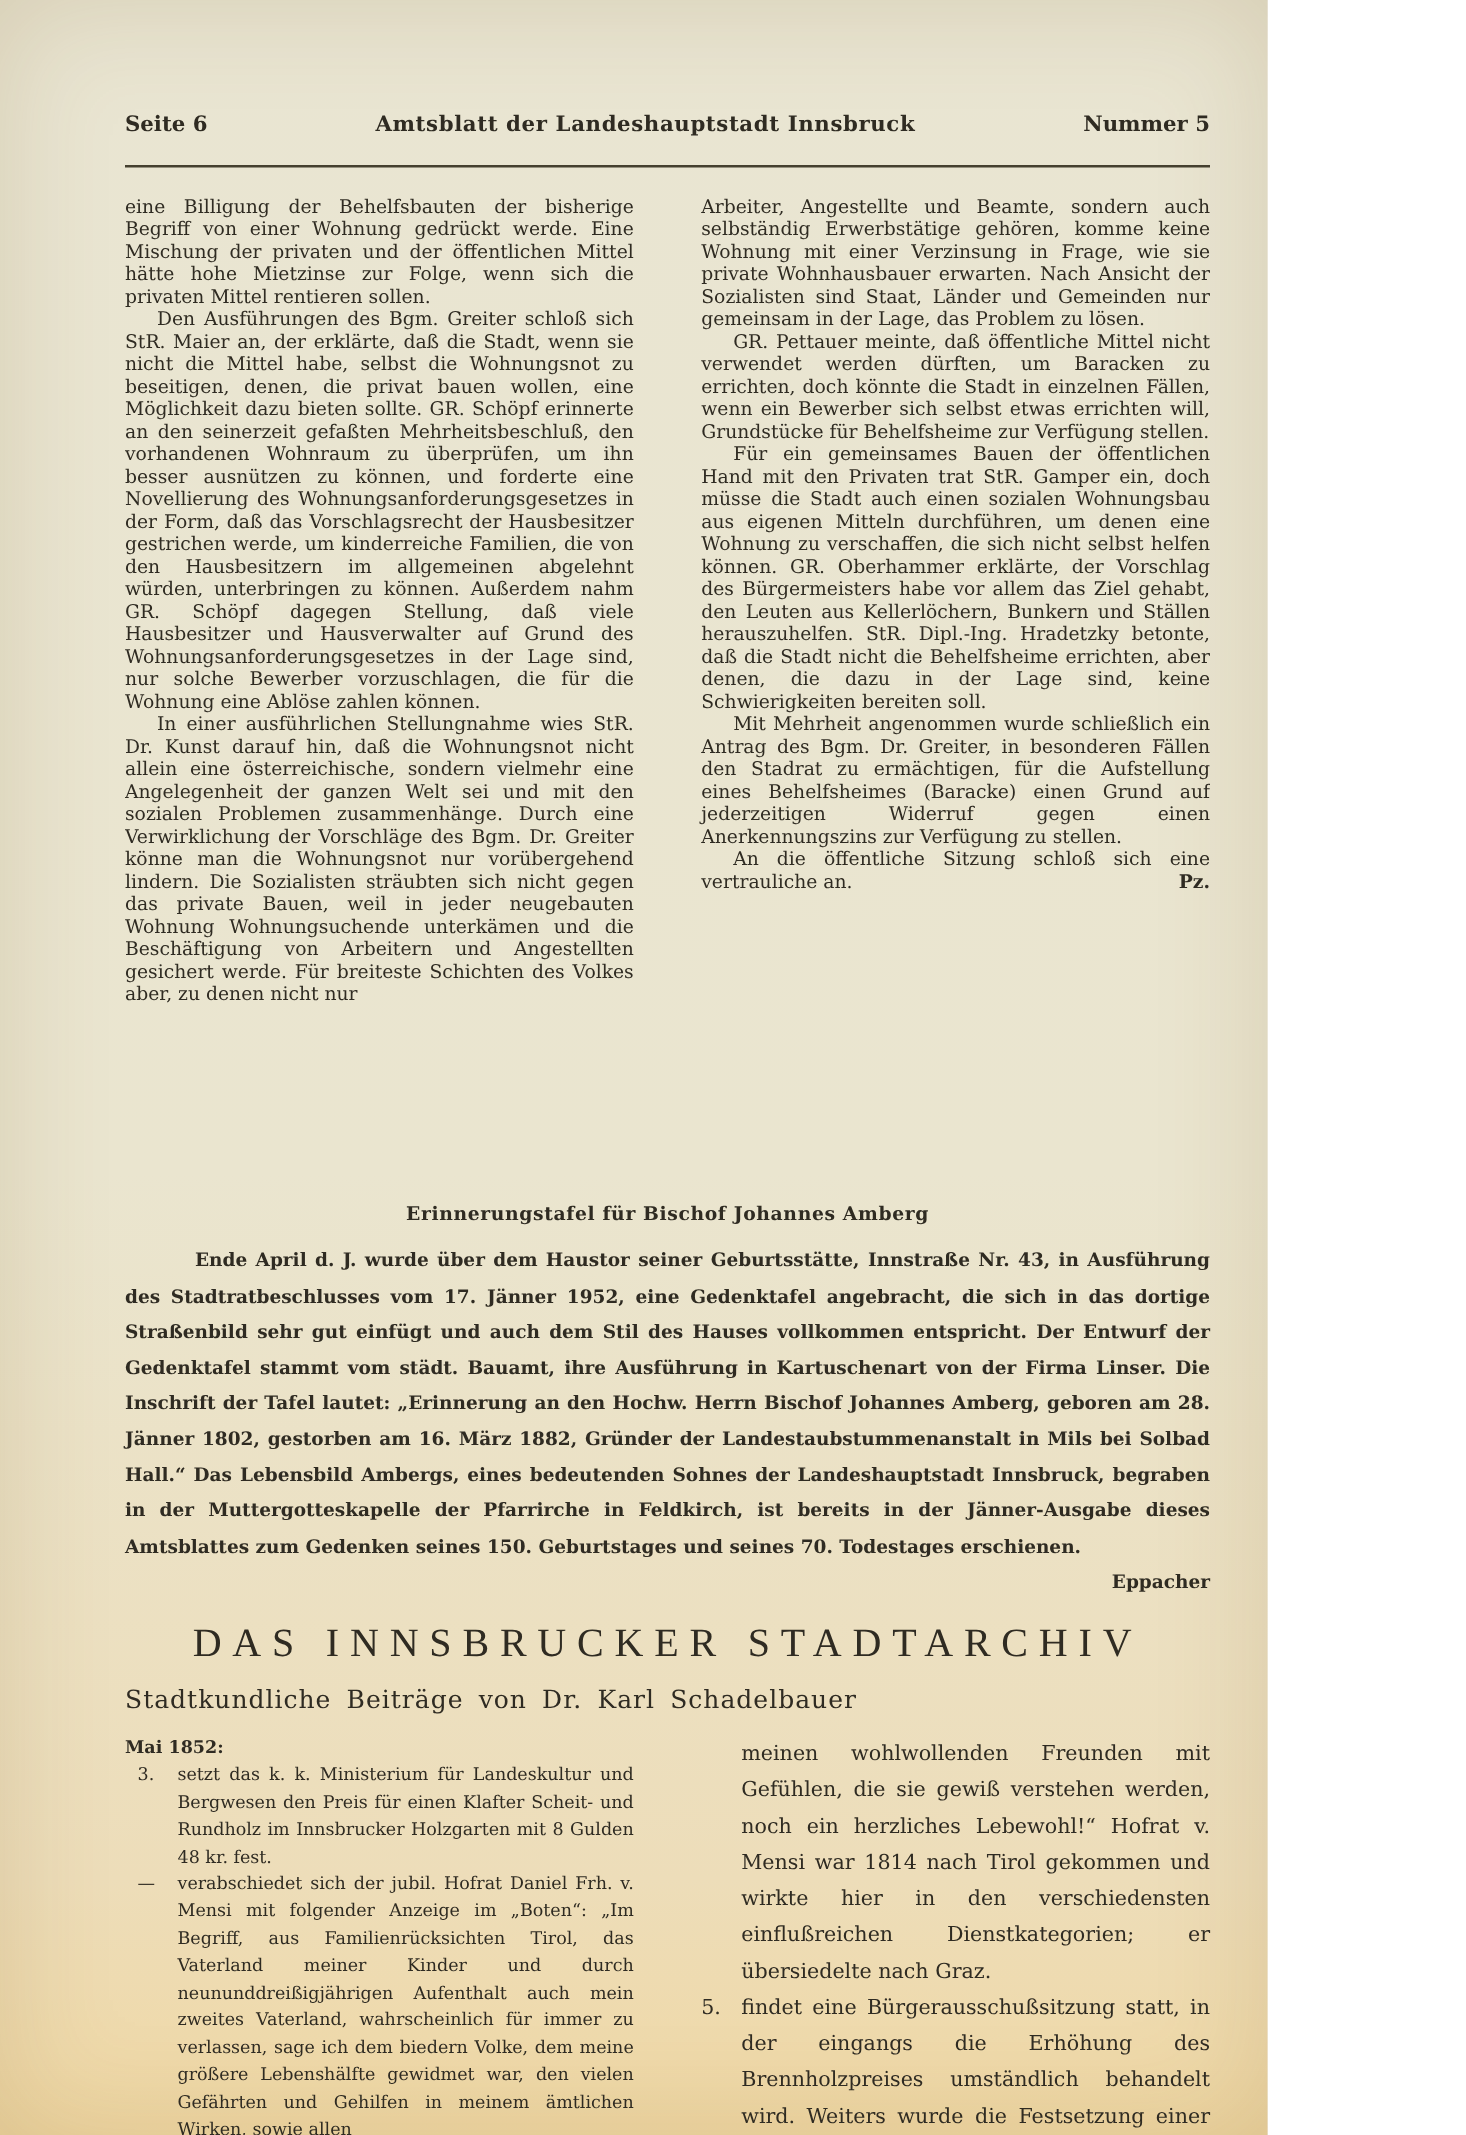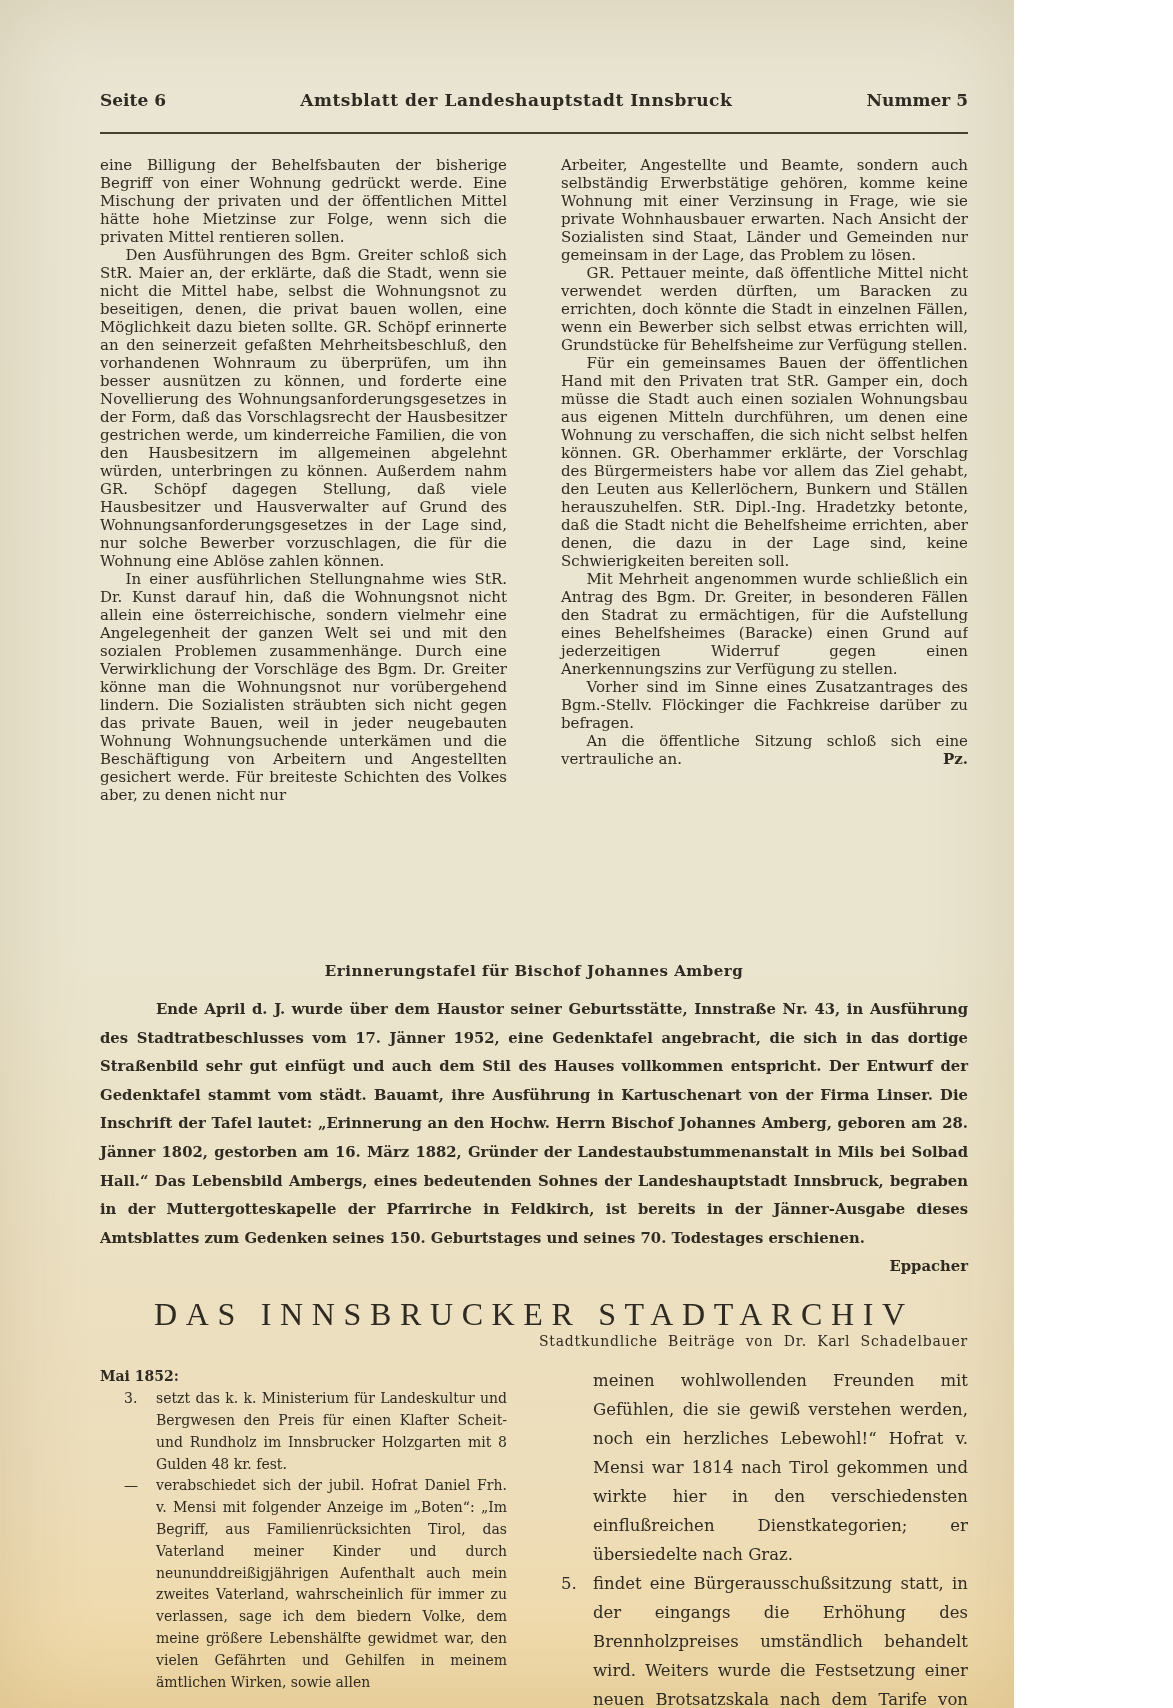--- a/index.html
+++ b/index.html
@@ -46,33 +46,33 @@
   .arch-title {
     margin:44px 0 0 0;
     text-align:center;
     font-family:"Liberation Serif", serif;
     font-weight:normal;
     font-size:32px;
     letter-spacing:0.27em;
     white-space:nowrap;
   }
   .arch-subtitle {
-    text-align:right;
-    font-size:14px; letter-spacing:0.8px; word-spacing:5px;
+    margin-top:14px; text-align:left;
+    font-size:20px; letter-spacing:0.8px; word-spacing:5px;
   }
   .arch-heading {
     margin:13px 0 0 0; text-align:center;
     font-size:23px; font-weight:bold;
   }
   .bottom-cols { margin-top:17px; }
   .bottom-left  { font-size:14px;   line-height:21.8px; }
   .bottom-right { font-size:16.5px; line-height:29px; }
   .date-head { font-weight:bold; }
   .hang { padding-left:32px; text-indent:-32px; text-align:justify; }
-  .bottom-left .hang { margin-left:24px; }
+  .bottom-left .hang { margin-left:10px; }
   .marker { display:inline-block; width:32px; text-indent:0; }
   .plain-indent { padding-left:32px; text-align:justify; }
 </style>
 </head>
 <body>
 
 <div class="page">
   <div class="content">
 
     <header class="masthead">
@@ -86,21 +86,20 @@
       <div class="col">
         <p>eine Billigung der Behelfsbauten der bisherige Begriff von einer Wohnung gedrückt werde. Eine Mischung der privaten und der öffentlichen Mittel hätte hohe Mietzinse zur Folge, wenn sich die privaten Mittel rentieren sollen.</p>
         <p class="ind">Den Ausführungen des Bgm. Greiter schloß sich StR. Maier an, der erklärte, daß die Stadt, wenn sie nicht die Mittel habe, selbst die Wohnungsnot zu beseitigen, denen, die privat bauen wollen, eine Möglichkeit dazu bieten sollte. GR. Schöpf erinnerte an den seinerzeit gefaßten Mehrheitsbeschluß, den vorhandenen Wohnraum zu überprüfen, um ihn besser ausnützen zu können, und forderte eine Novellierung des Wohnungsanforderungsgesetzes in der Form, daß das Vorschlagsrecht der Hausbesitzer gestrichen werde, um kinderreiche Familien, die von den Hausbesitzern im allgemeinen abgelehnt würden, unterbringen zu können. Außerdem nahm GR. Schöpf dagegen Stellung, daß viele Hausbesitzer und Hausverwalter auf Grund des Wohnungsanforderungsgesetzes in der Lage sind, nur solche Bewerber vorzuschlagen, die für die Wohnung eine Ablöse zahlen können.</p>
         <p class="ind">In einer ausführlichen Stellungnahme wies StR. Dr. Kunst darauf hin, daß die Wohnungsnot nicht allein eine österreichische, sondern vielmehr eine Angelegenheit der ganzen Welt sei und mit den sozialen Problemen zusammenhänge. Durch eine Verwirklichung der Vorschläge des Bgm. Dr. Greiter könne man die Wohnungsnot nur vorübergehend lindern. Die Sozialisten sträubten sich nicht gegen das private Bauen, weil in jeder neugebauten Wohnung Wohnungsuchende unterkämen und die Beschäftigung von Arbeitern und Angestellten gesichert werde. Für breiteste Schichten des Volkes aber, zu denen nicht nur</p>
       </div>
       <div class="col">
         <p>Arbeiter, Angestellte und Beamte, sondern auch selbständig Erwerbstätige gehören, komme keine Wohnung mit einer Verzinsung in Frage, wie sie private Wohnhausbauer erwarten. Nach Ansicht der Sozialisten sind Staat, Länder und Gemeinden nur gemeinsam in der Lage, das Problem zu lösen.</p>
         <p class="ind">GR. Pettauer meinte, daß öffentliche Mittel nicht verwendet werden dürften, um Baracken zu errichten, doch könnte die Stadt in einzelnen Fällen, wenn ein Bewerber sich selbst etwas errichten will, Grundstücke für Behelfsheime zur Verfügung stellen.</p>
         <p class="ind">Für ein gemeinsames Bauen der öffentlichen Hand mit den Privaten trat StR. Gamper ein, doch müsse die Stadt auch einen sozialen Wohnungsbau aus eigenen Mitteln durchführen, um denen eine Wohnung zu verschaffen, die sich nicht selbst helfen können. GR. Oberhammer erklärte, der Vorschlag des Bürgermeisters habe vor allem das Ziel gehabt, den Leuten aus Kellerlöchern, Bunkern und Ställen herauszuhelfen. StR. Dipl.-Ing. Hradetzky betonte, daß die Stadt nicht die Behelfsheime errichten, aber denen, die dazu in der Lage sind, keine Schwierigkeiten bereiten soll.</p>
         <p class="ind">Mit Mehrheit angenommen wurde schließlich ein Antrag des Bgm. Dr. Greiter, in besonderen Fällen den Stadrat zu ermächtigen, für die Aufstellung eines Behelfsheimes (Baracke) einen Grund auf jederzeitigen Widerruf gegen einen Anerkennungszins zur Verfügung zu stellen.</p>
-        <p class="ind">Vorher sind im Sinne eines Zusatzantrages des Bgm.-Stellv. Flöckinger die Fachkreise darüber zu befragen.</p>
         <p class="ind"><span>An die öffentliche Sitzung schloß sich eine vertrauliche an.</span><span class="sig">Pz.</span></p>
       </div>
     </section>
 
     <section class="amberg">
       <h2>Erinnerungstafel für Bischof Johannes Amberg</h2>
       <p class="body"><span>Ende April d. J. wurde über dem Haustor seiner Geburtsstätte, Innstraße Nr. 43, in Ausführung des Stadtratbeschlusses vom 17. Jänner 1952, eine Gedenktafel angebracht, die sich in das dortige Straßenbild sehr gut einfügt und auch dem Stil des Hauses vollkommen entspricht. Der Entwurf der Gedenktafel stammt vom städt. Bauamt, ihre Ausführung in Kartuschenart von der Firma Linser. Die Inschrift der Tafel lautet: „Erinnerung an den Hochw. Herrn Bischof Johannes Amberg, geboren am 28. Jänner 1802, gestorben am 16. März 1882, Gründer der Landestaubstummenanstalt in Mils bei Solbad Hall.“ Das Lebensbild Ambergs, eines bedeutenden Sohnes der Landeshauptstadt Innsbruck, begraben in der Muttergotteskapelle der Pfarrirche in Feldkirch, ist bereits in der Jänner-Ausgabe dieses Amtsblattes zum Gedenken seines 150. Geburtstages und seines 70. Todestages erschienen.</span><span class="sig">Eppacher</span></p>
     </section>
 
     <section>

